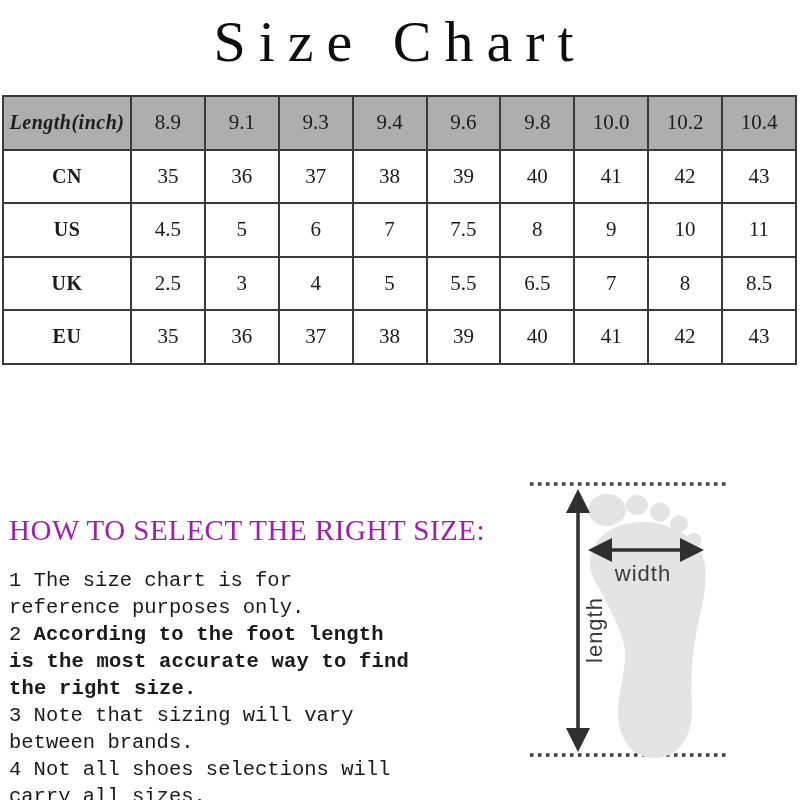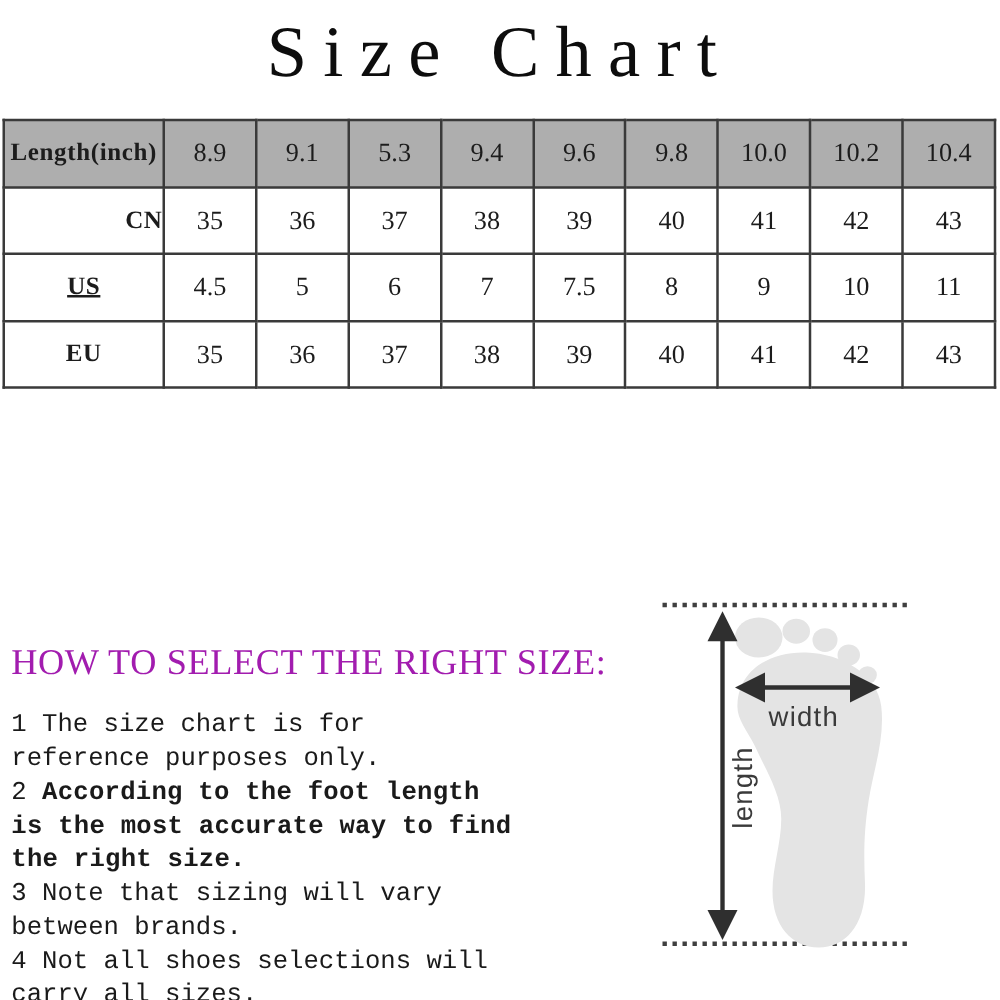--- a/index.html
+++ b/index.html
@@ -85,54 +85,66 @@
   }
 </style>
 </head>
 <body>
 
 <div class="page-title">Size Chart</div>
 
 <table class="size-table">
   <tbody id="table-body">
       <tr class="hdr">
-        <td class="lbl" style="width: 126px;">Length(inch)</td>
+        <td class="lbl" style="width: 126px; font-style: italic;">Length(inch)</td>
         <td>8.9</td>
         <td>9.1</td>
-        <td>5.3</td>
+        <td>9.3</td>
         <td>9.4</td>
         <td>9.6</td>
         <td>9.8</td>
         <td>10.0</td>
         <td>10.2</td>
         <td>10.4</td>
       </tr>
       <tr>
-        <td class="lbl" style="width: 126px; text-align: right;">CN</td>
+        <td class="lbl" style="width: 126px;">CN</td>
         <td>35</td>
         <td>36</td>
         <td>37</td>
         <td>38</td>
         <td>39</td>
         <td>40</td>
         <td>41</td>
         <td>42</td>
         <td>43</td>
       </tr>
       <tr>
-        <td class="lbl" style="width: 126px; text-decoration: underline;">US</td>
+        <td class="lbl" style="width: 126px;">US</td>
         <td>4.5</td>
         <td>5</td>
         <td>6</td>
         <td>7</td>
         <td>7.5</td>
         <td>8</td>
         <td>9</td>
         <td>10</td>
         <td>11</td>
+      </tr>
+      <tr>
+        <td class="lbl" style="width: 126px;">UK</td>
+        <td>2.5</td>
+        <td>3</td>
+        <td>4</td>
+        <td>5</td>
+        <td>5.5</td>
+        <td>6.5</td>
+        <td>7</td>
+        <td>8</td>
+        <td>8.5</td>
       </tr>
       <tr>
         <td class="lbl" style="width: 126px; margin-top: 42px;">EU</td>
         <td>35</td>
         <td>36</td>
         <td>37</td>
         <td>38</td>
         <td>39</td>
         <td>40</td>
         <td>41</td>

